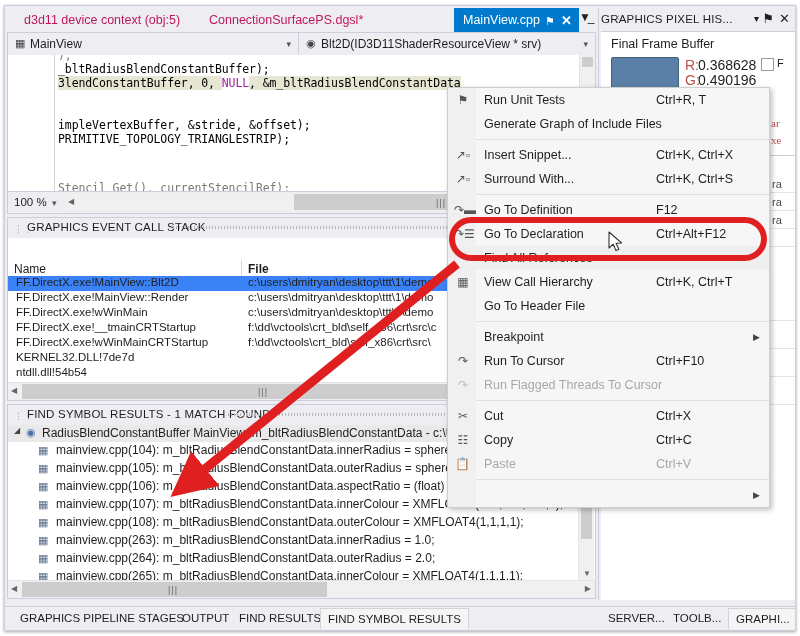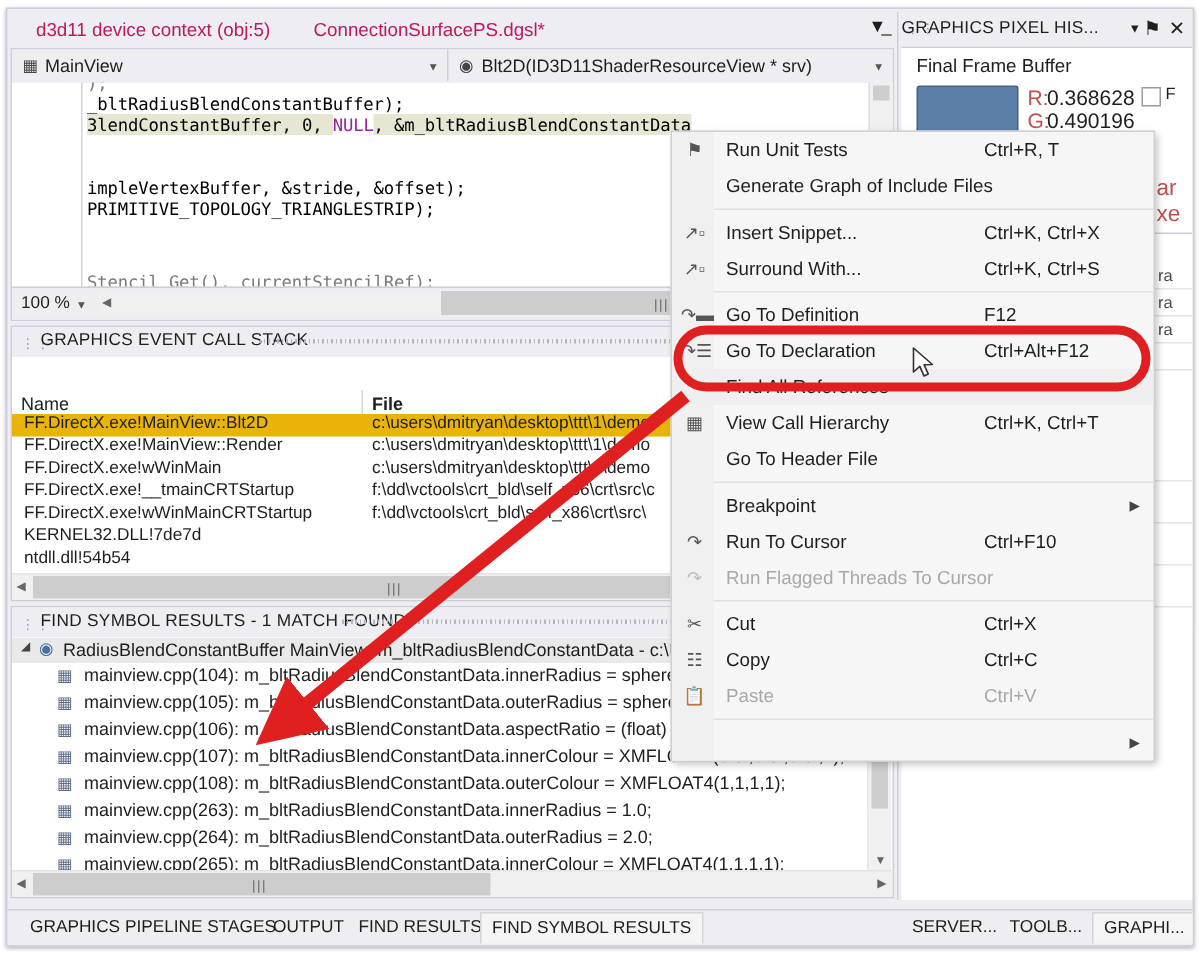--- a/index.html
+++ b/index.html
@@ -75,21 +75,21 @@
     background:#5b7fa6;border:1px solid #46617f;border-radius:2px 2px 0 0;
   }
   .rp-chan{position:absolute;font-size:14px;}
   .rp-chan .k{color:#c0504d;display:inline-block;width:13px;}
   .rp-chan .v{color:#1e1e1e;}
   #rp-chk{
     position:absolute;left:160px;top:26px;width:11px;height:11px;
     border:1px solid #9a9a9a;background:#fff;
   }
   #rp-chklbl{position:absolute;left:176px;top:25px;font-size:11px;color:#1e1e1e;}
-  .rp-frag{position:absolute;font-size:15px;color:#c0504d;white-space:nowrap;}
+  .rp-frag{position:absolute;font-size:11px;color:#c0504d;white-space:nowrap;font-family:Liberation Serif, serif;}
   #rp-subbox{
     position:absolute;left:166px;top:123px;width:30px;height:262px;
     border-left:1px solid #cccedb;border-top:1px solid #cccedb;
     background:#ffffff;
   }
   .rp-frag2{position:absolute;font-size:11px;color:#4a4a4a;}
   .rp-rule{position:absolute;left:166px;height:1px;background:#e3e3e8;width:30px;}
   
   #editor{
     position:absolute;left:2px;top:26px;width:589px;height:182px;
@@ -161,21 +161,21 @@
   .cs-addr{color:#9a9a9a;font-style:italic;}
   #cs-cols{
     position:absolute;left:0;top:42px;width:587px;height:19px;
     background:#ffffff;border-bottom:2px solid #eab308;
   }
   #cs-col-name{position:absolute;left:6px;top:2px;font-size:12px;}
   #cs-col-file{position:absolute;left:240px;top:2px;font-size:12px;font-weight:bold;}
   #cs-colsep{position:absolute;left:233px;top:0;width:1px;height:19px;background:#d7d7dd;}
   #cs-rows{position:absolute;left:0;top:58px;width:587px;height:105px;overflow:hidden;}
   .cs-row{position:relative;height:15px;font-size:11.5px;white-space:nowrap;}
-  .cs-row.sel{background:#eab308;}
+  .cs-row.sel{background:#3b82f6;}
   .cs-row .n{position:absolute;left:8px;top:0;}
   .cs-row .f{position:absolute;left:240px;top:0;}
   #cs-hscroll{
     position:absolute;left:0;bottom:0;width:587px;height:17px;background:#f0f0f0;
     border-top:1px solid #e3e3e8;
   }
   #cs-hscroll .track{position:absolute;left:14px;top:1px;width:490px;height:15px;background:#cdcdcd;}
   #cs-hscroll .grip2{position:absolute;left:250px;top:4px;font-size:9px;color:#666;letter-spacing:1px;}
   #cs-hscroll .ar{position:absolute;left:3px;top:3px;font-size:8px;color:#666;}
   
@@ -264,20 +264,25 @@
 <body>
 
 <div id="app">
 
   <div id="tabstrip">
     <div class="doctab inactive" style="left:10px;">
       <span>d3d11 device context (obj:5)</span>
     </div>
     <div class="doctab inactive" style="left:195px;">
       <span>ConnectionSurfacePS.dgsl*</span>
+    </div>
+    <div class="doctab active" style="left:449px;">
+      <span>MainView.cpp</span>
+      <span class="tabpinbtn">⚑</span>
+      <span class="tabclosebtn">✕</span>
     </div>
     <div id="tab-overflow">▼̲</div>
   </div>
 
   <div id="rightpanel">
     <div id="rp-head">
       <span class="grip" style="position:absolute;left:5px;top:5px;">⋮⋮</span>
       <span id="rp-title">GRAPHICS PIXEL HIS...</span>
       <span id="rp-caret">▾</span>
       <span id="rp-pin">⚑</span>

